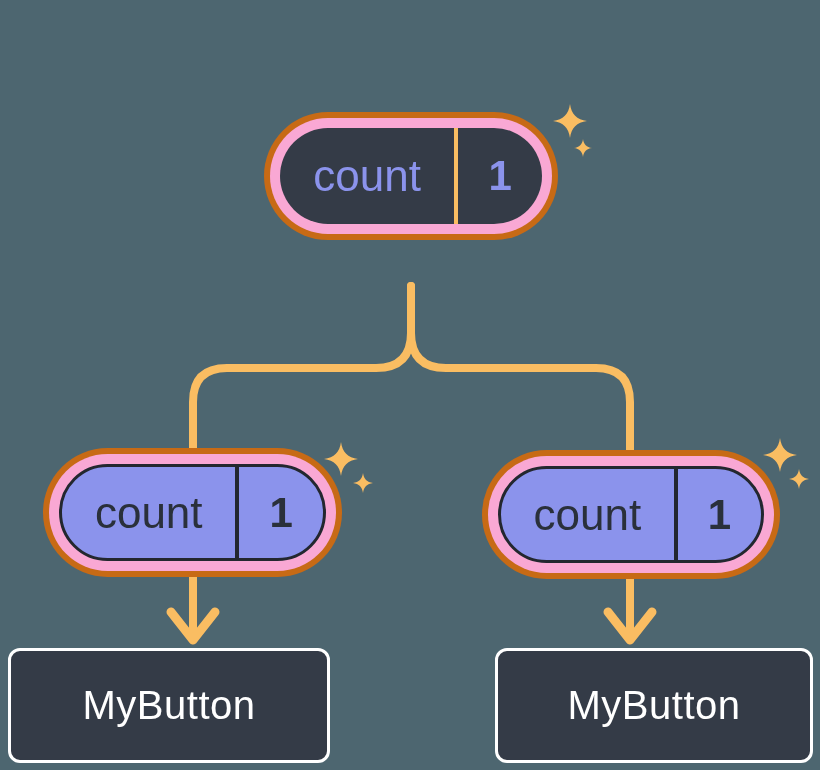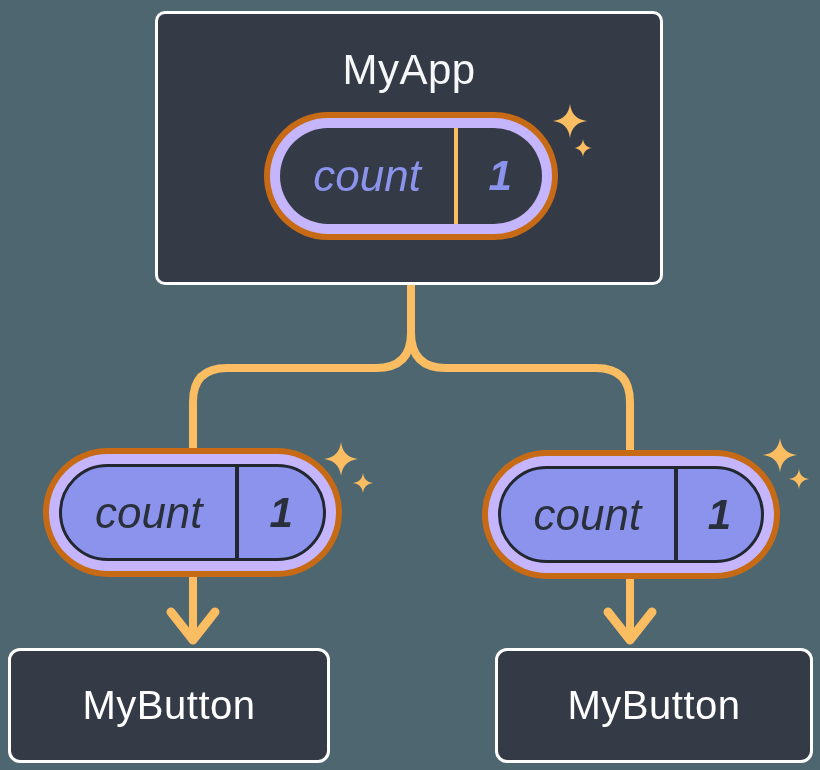--- a/index.html
+++ b/index.html
@@ -22,22 +22,22 @@
     font-size:42px; font-weight:500; color:#F6F7F9; letter-spacing:0.5px;
   }
   .child-box { display:flex; align-items:center; justify-content:center; }
   #child-box-0 { left:8px;   top:648px; width:322px; height:115px; }
   #child-box-1 { left:495px; top:648px; width:318px; height:115px; }
   .child-title { font-size:40px; font-weight:500; color:#ffffff; letter-spacing:0.5px; }
 
   
   .pill { position:absolute; box-sizing:border-box; z-index:2;
           background:#C76A15; border-radius:999px; padding:6px; }
-  .pill-band { box-sizing:border-box; height:100%; background:#c4b5fd;
-               border-radius:999px; padding:10px;font-style:italic; }
+  .pill-band { box-sizing:border-box; height:100%; background:#f9a8d4;
+               border-radius:999px; padding:10px; }
   .pill-core { box-sizing:border-box; height:100%; border-radius:999px;
                display:flex; align-items:stretch; overflow:hidden; }
   .pill-name, .pill-value { display:flex; align-items:center; justify-content:center; }
   .pill-name  { flex:1 1 auto; font-size:44px; font-weight:400; }
   .pill-value { flex:0 0 32%; font-size:42px; font-weight:700; }
 
   
   #root-pill { left:264px; top:112px; width:294px; height:128px; }
   #root-pill .pill-core  { background:#343B47; color:#8B93EC; }
   #root-pill .pill-value { border-left:4px solid #FABD62; }
@@ -54,23 +54,20 @@
 
 <div id="canvas">
 
   <svg id="connectors" class="overlay" viewBox="0 0 820 770">
     <path d="M411 286 L411 333 Q411 368 376 368 L227 368 Q193 368 193 402 L193 637" fill="none" stroke="#FABD62" stroke-width="8" stroke-linecap="round"></path>
     <path d="M411 286 L411 333 Q411 368 446 368 L596 368 Q630 368 630 402 L630 637" fill="none" stroke="#FABD62" stroke-width="8" stroke-linecap="round"></path>
     <path d="M171 612 L193 640 L215 612" fill="none" stroke="#FABD62" stroke-width="9" stroke-linecap="round" stroke-linejoin="round"></path>
     <path d="M608 612 L630 640 L652 612" fill="none" stroke="#FABD62" stroke-width="9" stroke-linecap="round" stroke-linejoin="round"></path>
   </svg>
 
-  <div class="node-box" id="root-box">
-    <div class="root-title">MyApp</div>
-  </div>
 
   <div class="pill" id="root-pill">
     <div class="pill-band">
       <div class="pill-core">
         <div class="pill-name">count</div>
         <div class="pill-value">1</div>
       </div>
     </div>
   </div>
 

